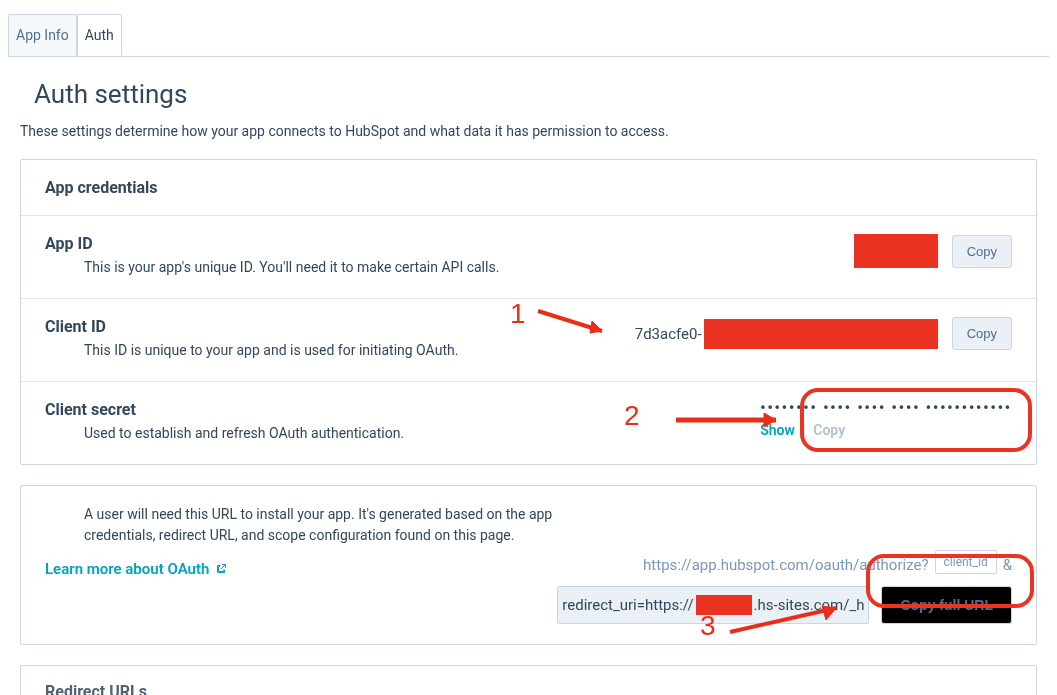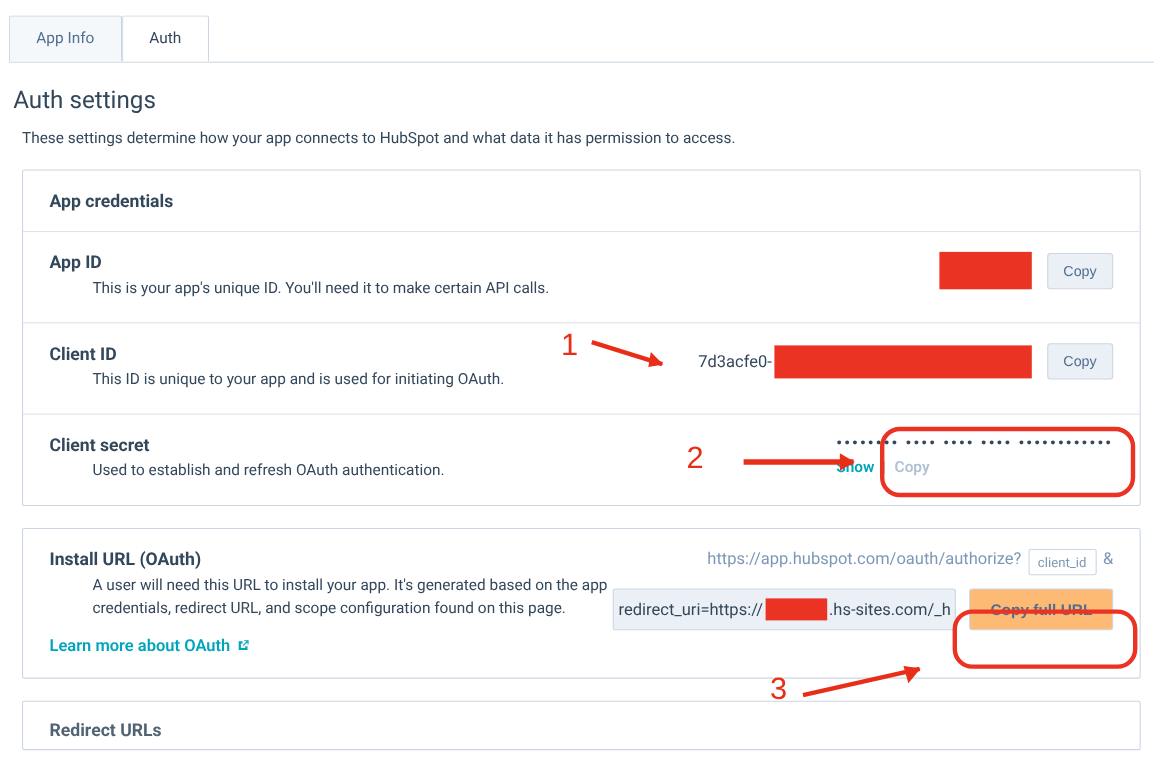--- a/index.html
+++ b/index.html
@@ -14,21 +14,21 @@
     position: relative;
     padding: 8px;
   }
   .tabs {
     display: flex;
     border-bottom: 1px solid transparent;
     margin-top: 6px;
     margin-left: 0;
   }
   .tab {
-    padding: 12px 24px;
+    padding: 12px 7px;
     border: 1px solid #cbd6e2;
     border-bottom: none;
     border-radius: 2px 2px 0 0;
     background: #f5f8fa;
     color: #516f90;
     cursor: pointer;
     font-size: 14px;
   }
   .tab.active {
     background: #fff;
@@ -37,25 +37,25 @@
     color: #33475b;
     font-weight: 400;
     position: relative;
     z-index: 2;
   }
   .tabs-border {
     border-bottom: 1px solid #cbd6e2;
     margin-top: -1px;
   }
   h1 {
-    font-size: 22px;
+    font-size: 26px;
     font-weight: 400;
     color: #33475b;
     margin-top: 22px;
-    margin-left: 4px;
+    margin-left: 26px;
   }
   .subtitle {
     font-size: 14px;
     color: #33475b;
     margin-top: 14px;
     margin-left: 12px;
   }
   .panel {
     border: 1px solid #cbd6e2;
     border-radius: 2px;
@@ -147,23 +147,24 @@
   }
   .ext-icon {
     width: 12px; height: 12px;
     stroke: #00a4bd; fill: none;
   }
   .install-right { flex: 1; max-width: 540px; text-align: right; }
   .install-url-line {
     color: #7c98b6;
     font-size: 15px;
     display: flex;
-    align-items: flex-start;
+    align-items: flex-end;
     justify-content: flex-end;
     gap: 6px;
+    margin-top: 46px;
   }
   .chip {
     border: 1px solid #cbd6e2;
     border-radius: 2px;
     padding: 4px 8px;
     font-size: 12px;
     color: #7c98b6;
   }
   .amp { color: #7c98b6; }
   .redirect-row {
@@ -180,21 +181,21 @@
     font-size: 15px;
     padding: 8px 4px;
     border-radius: 2px;
     display: flex;
     align-items: center;
     overflow: hidden;
     white-space: nowrap;
   }
   .copy-full {
     border: 1px solid #cbd6e2;
-    background: #fdba74;
+    background: #000000;
     color: #506e91;
     font-size: 14px;
     font-weight: 600;
     padding: 10px 18px;
     border-radius: 3px;
     cursor: pointer;
     white-space: nowrap;
   }
   
   .anno {
@@ -274,21 +275,20 @@
           <span class="linklike disabled">Copy</span>
         </div>
       </div>
     </div>
   </div>
 </div>
 
 <div class="panel">
   <div class="row" style="border-top:none">
     <div class="row-left">
-      <div class="row-title">Install URL (OAuth)</div>
       <div class="row-desc">A user will need this URL to install your app. It's generated based on the app credentials, redirect URL, and scope configuration found on this page.</div>
       <a class="learn">
         <span>Learn more about OAuth</span>
         <svg class="ext-icon" viewBox="0 0 24 24">
             <path d="M14 3h7v7M21 3l-9 9M5 5h5v2H7v10h10v-3h2v5H5z" stroke-width="2"></path>
           </svg>
       </a>
     </div>
     <div class="install-right">
       <div class="install-url-line">

